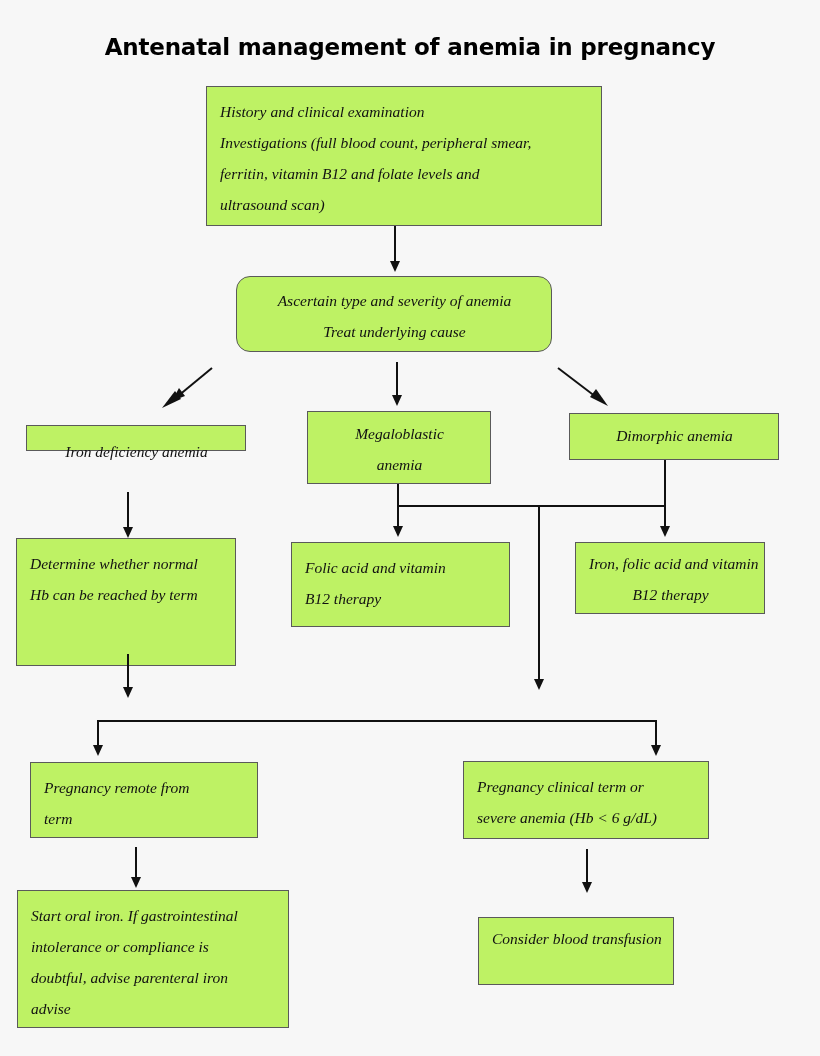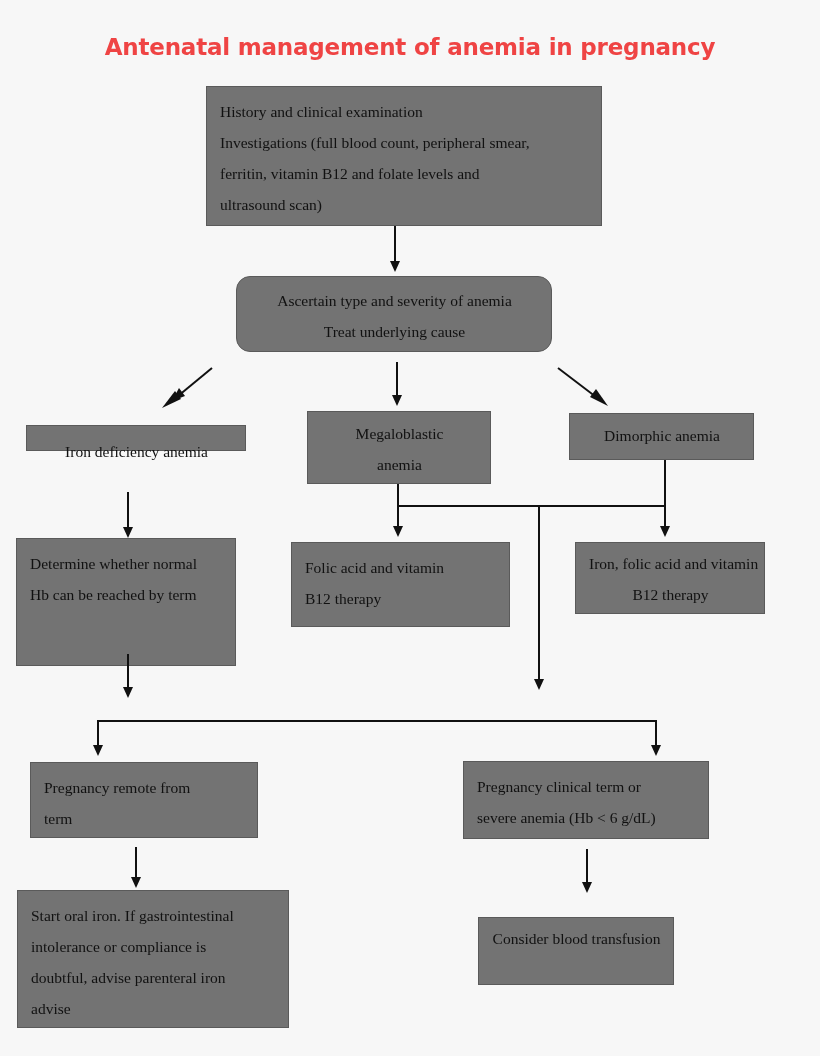--- a/index.html
+++ b/index.html
@@ -17,32 +17,33 @@
   }
   .title {
     position: absolute;
     left: 0;
     top: 34px;
     width: 820px;
     text-align: center;
     font-family: "DejaVu Sans", "Liberation Sans", sans-serif;
     font-weight: bold;
     font-size: 23px;
-    color: #ef4444;
+    color: #000000;
     letter-spacing: -0.2px;
   }
   .node {
     position: absolute;
     box-sizing: border-box;
-    background: #737373;
+    background: #bef264;
     border: 1.4px solid #5a5a5a;
     color: #111111;
     font-size: 15.5px;
     line-height: 31px;
     padding: 9px 12px 9px 13px;
+    font-style: italic;
   }
   .node.center { text-align: center; }
   .node.left   { text-align: left; }
   .node .ln { display: block; white-space: nowrap; }
 
   
   .vline, .hline {
     position: absolute;
     background: #111111;
   }
@@ -97,21 +98,21 @@
 
   <div class="node center" style="left:26px; top:425px; width:220px; height:26px; padding-top:11px; line-height:30px;">
     <span class="ln">Iron deficiency anemia</span>
   </div>
 
   <div class="node center" style="left:307px; top:411px; width:184px; height:73px; padding-top:6px;">
     <span class="ln">Megaloblastic</span>
     <span class="ln">anemia</span>
   </div>
 
-  <div class="node center" style="left:569px; top:413px; width:185px; height:47px; padding-top:7px; line-height:30px;">
+  <div class="node center" style="left:569px; top:413px; width:210px; height:47px; padding-top:7px; line-height:30px;">
     <span class="ln">Dimorphic anemia</span>
   </div>
 
   <div class="vline" style="left:127px; top:492px; height:38px;"></div>
   <div class="arrowhead" style="left:122.5px; top:527px;"></div>
 
   <div class="vline" style="left:397px; top:484px; height:22px;"></div>
   <div class="hline" style="left:397px; top:505px; width:269px;"></div>
   <div class="vline" style="left:397px; top:505px; height:24px;"></div>
   <div class="arrowhead" style="left:392.5px; top:526px;"></div>

